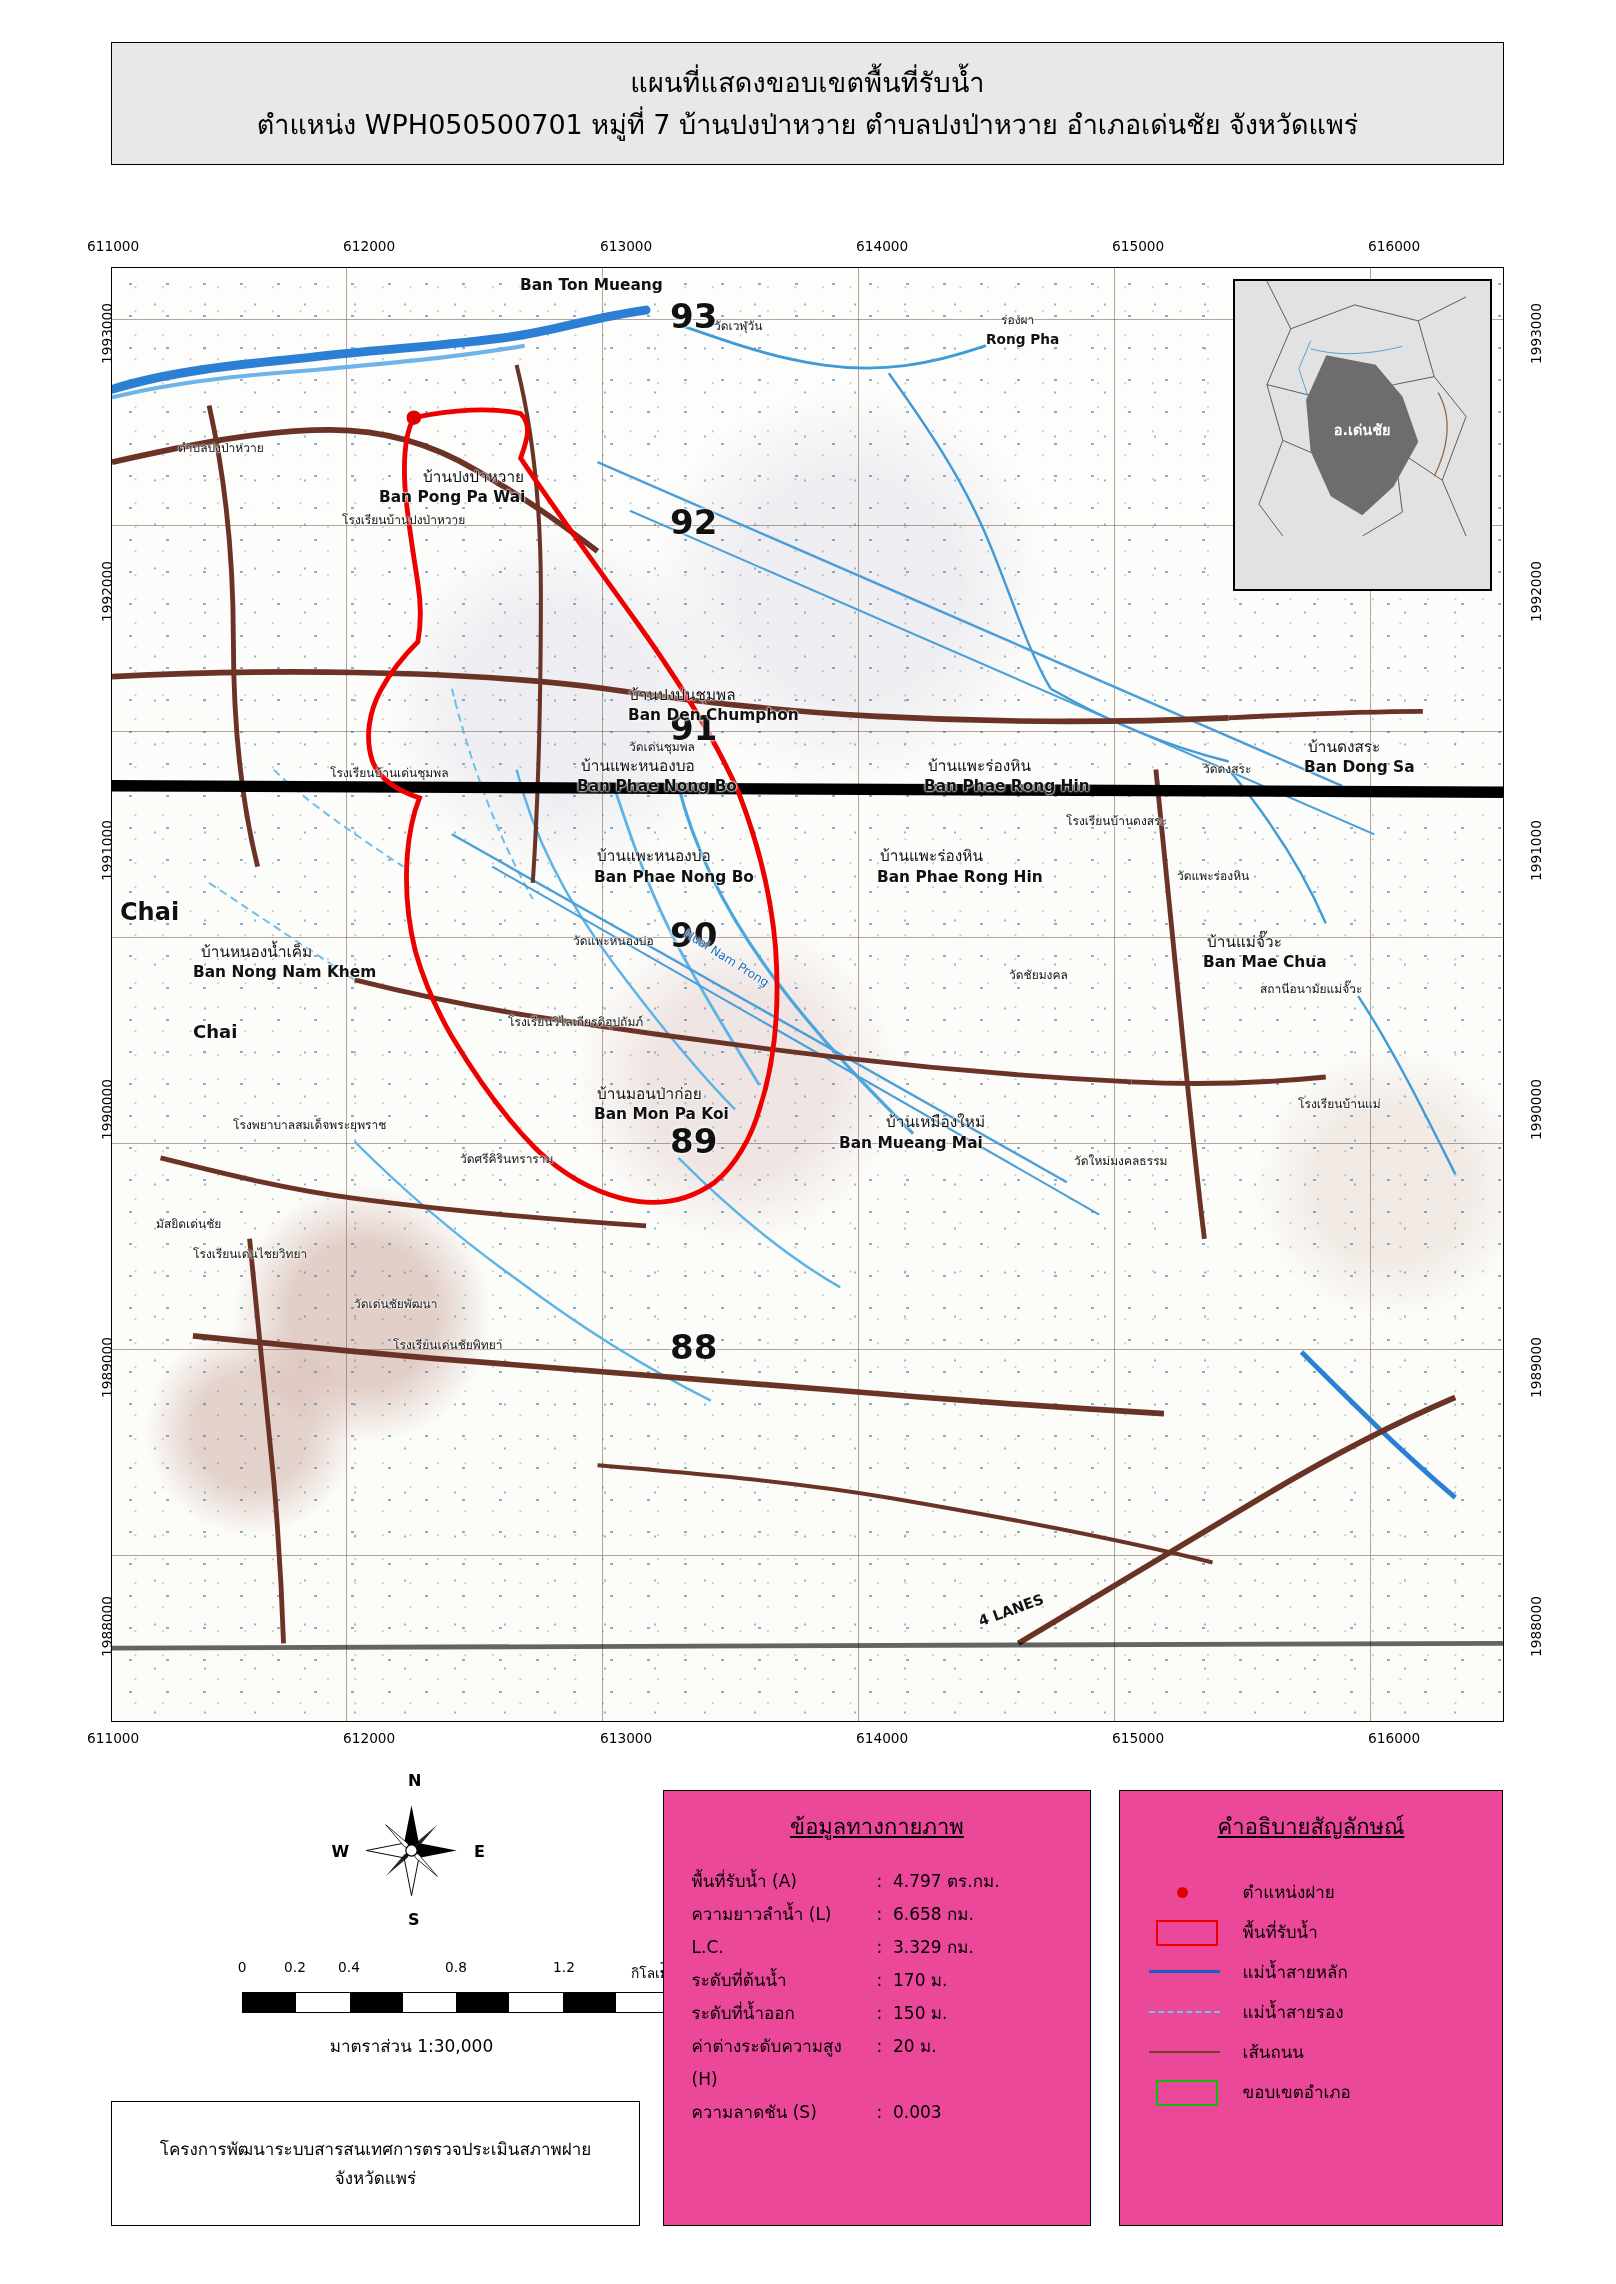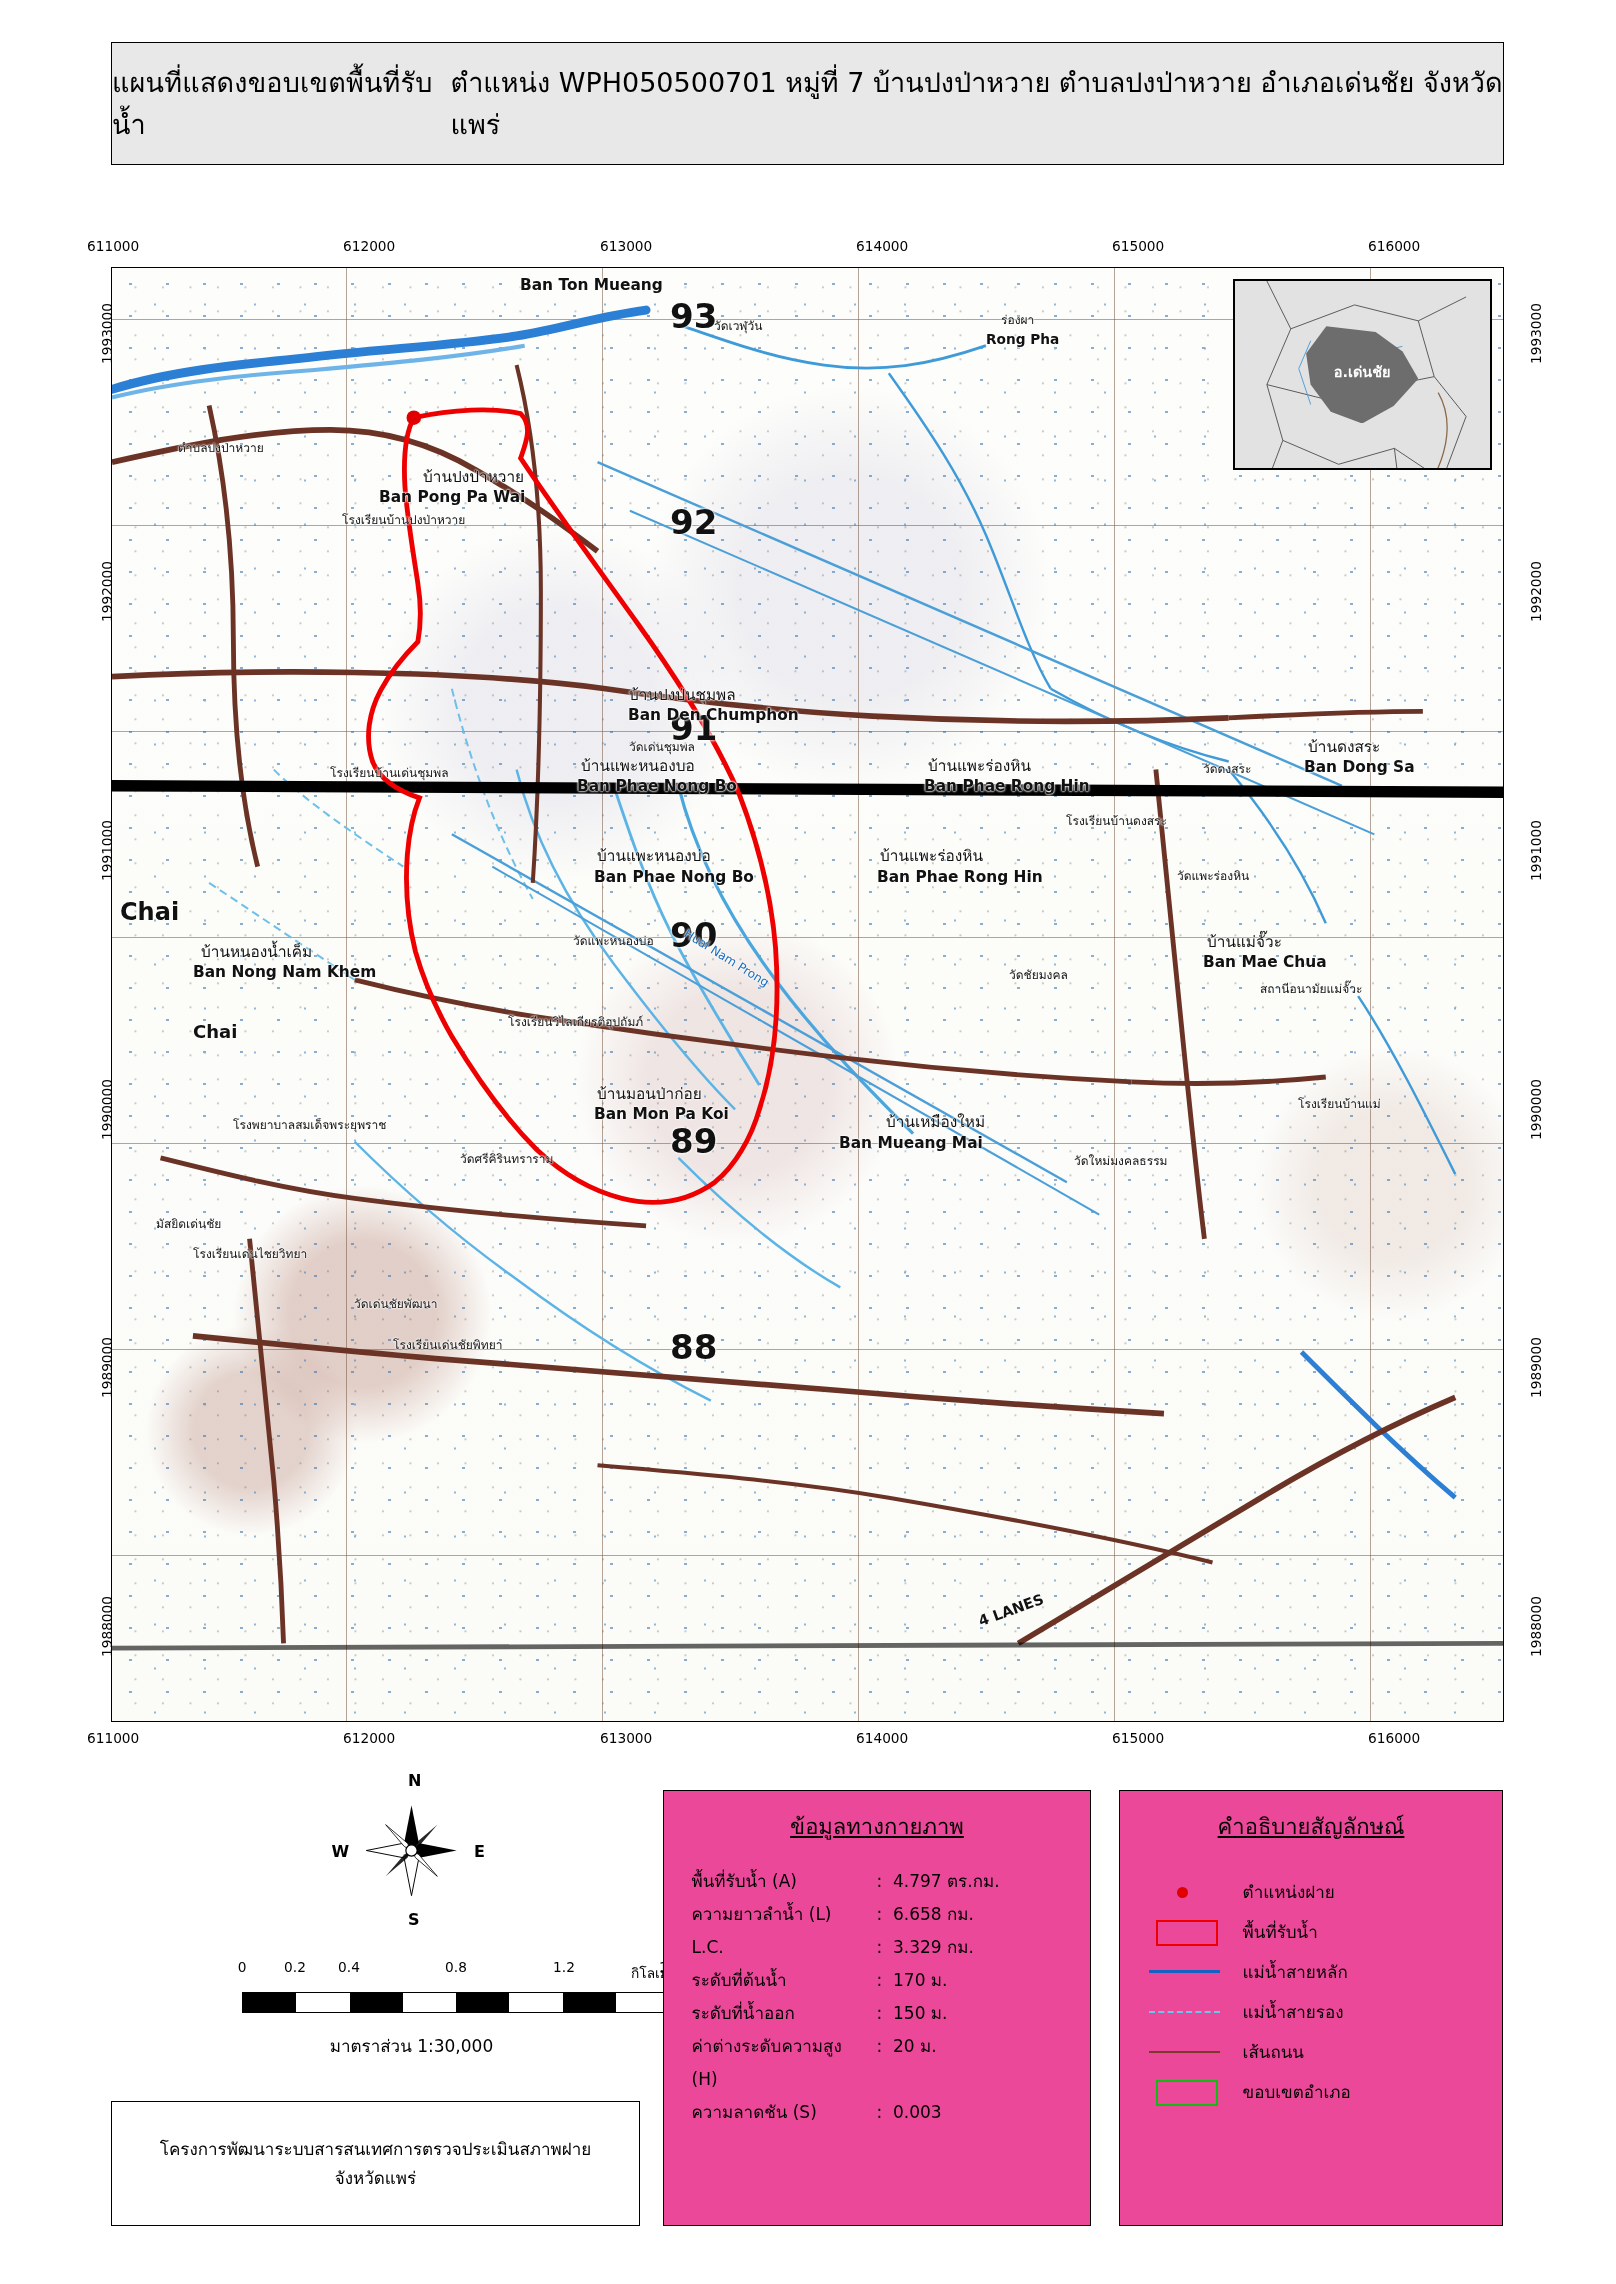--- a/index.html
+++ b/index.html
@@ -19,21 +19,21 @@
   
   .title-block {
     position: absolute;
     left: 111px;
     top: 42px;
     width: 1393px;
     height: 123px;
     background: #e8e8e8;
     border: 1.6px solid #000;
     display: flex;
-    flex-direction: row;
+    flex-direction: column;
     align-items: center;
     justify-content: center;
     box-sizing: border-box;
   }
   .title-line1 {
     font-size: 27px;
     line-height: 42px;
     font-weight: normal;
     letter-spacing: 0.2px;
   }
@@ -122,21 +122,21 @@
     color: #111;
     text-shadow: 0 0 3.2px #fff, 0 0 3.2px #fff;
   }
 
   
   .inset {
     position: absolute;
     right: 11.3px;
     top: 11.3px;
     width: 259px;
-    height: 191px;
+    height: 312px;
     background: #e2e2e2;
     border: 2.4px solid #000;
     box-sizing: border-box;
     overflow: hidden;
   }
   .inset-shape {
     position: absolute;
     left: 28%;
     top: 24%;
     width: 44%;

